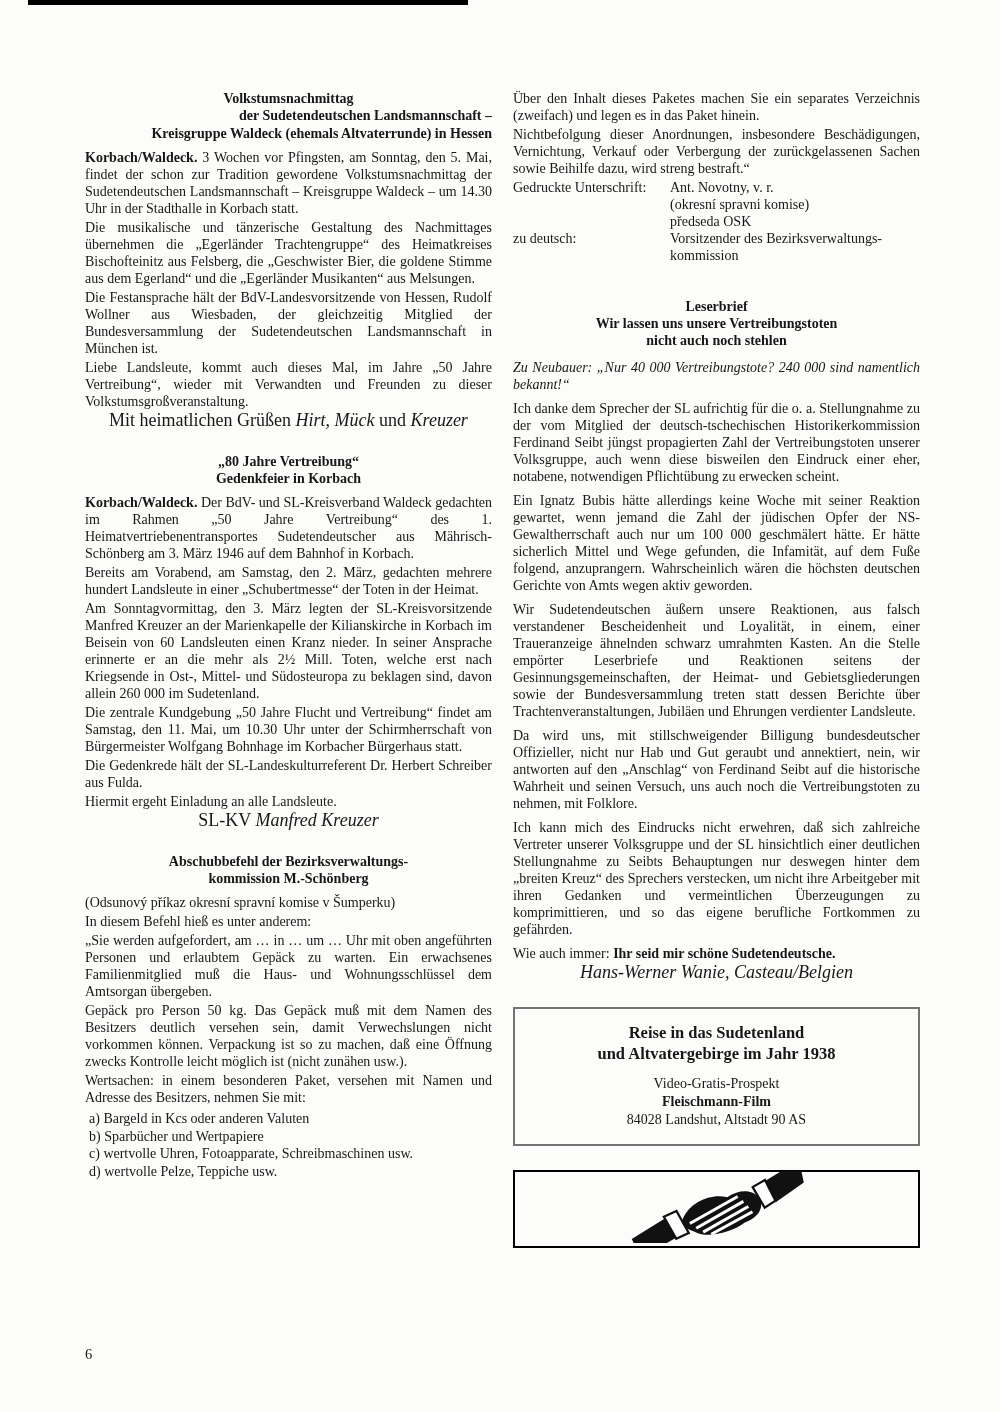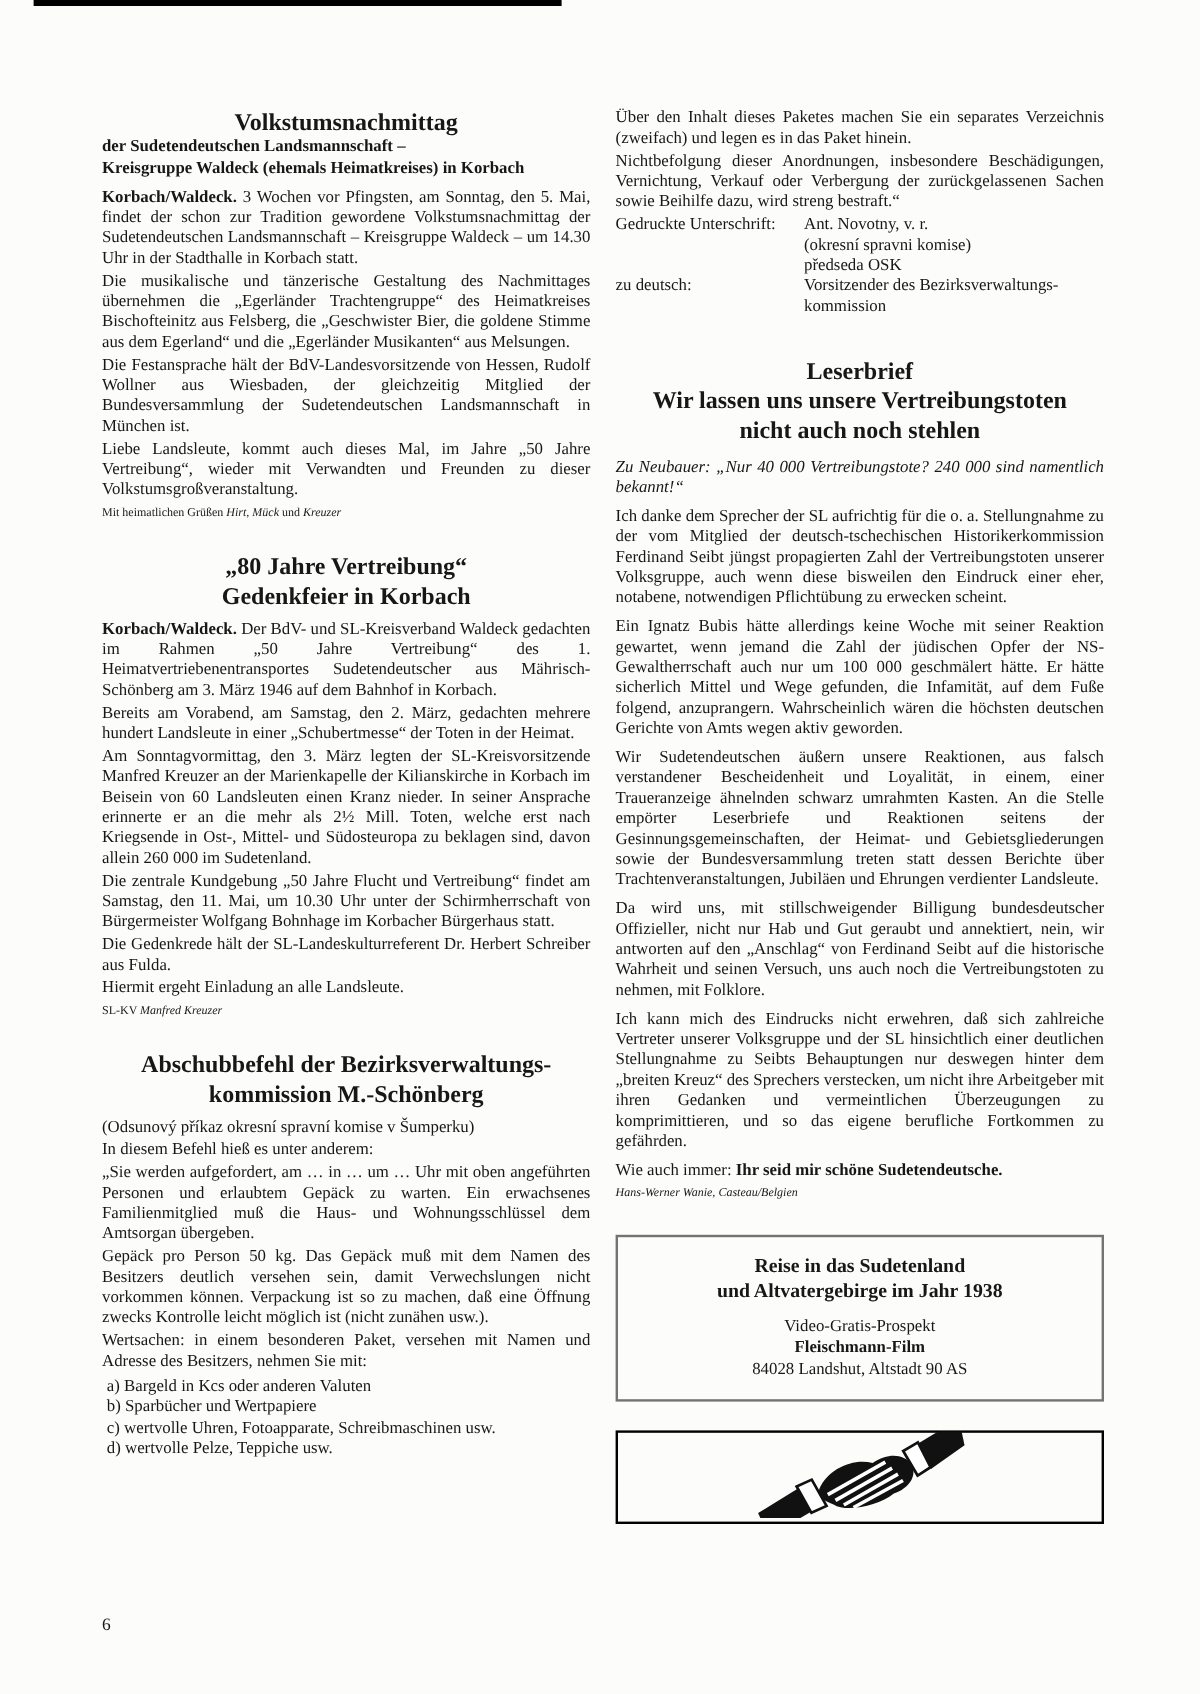--- a/index.html
+++ b/index.html
@@ -10,30 +10,30 @@
     font-family: "Liberation Serif", "DejaVu Serif", serif;
     color: #171717;
     position: relative;
     overflow: hidden;
   }
   .top-rule { position: absolute; left: 28px; top: 0; width: 440px; height: 5px; background: #000; }
   .columns { position: absolute; left: 85px; top: 90px; width: 836px; display: flex; gap: 21px; }
   .col { width: 407px; }
 
   .section { margin-bottom: 24px; }
-  h1.big { font-size: 20px; font-weight: bold; text-align: center; margin: 0; line-height: 1.22; }
-  .h-sub { font-size: 14px; font-weight: bold; text-align: left; line-height: 1.25; }
+  h1.big { font-size: 14px; font-weight: bold; text-align: center; margin: 0; line-height: 1.22; }
+  .h-sub { font-size: 14px; font-weight: bold; text-align: right; line-height: 1.25; }
   .head-gap { height: 7px; }
 
   p.body { font-size: 14px; line-height: 17px; text-align: justify; margin: 0 0 2px 0; }
   p.body.sp { margin-bottom: 7px; }
   .lead { font-weight: bold; }
   .italic { font-style: italic; }
   .bold { font-weight: bold; }
-  .sign-right { text-align: left; font-size: 10px; line-height: 17px; margin: 1px 0 2px 0; }
+  .sign-right { text-align: center; font-size: 18px; line-height: 17px; margin: 1px 0 2px 0; }
 
   .list { margin: 4px; }
   .list .li { font-size: 14px; line-height: 17.5px; }
 
   .sigblock { margin: 2px 0 0 0; }
   .sigrow { display: flex; font-size: 14px; line-height: 17px; }
   .siglabel { width: 157px; flex: 0 0 157px; }
   .sigval { flex: 1; }
 
   .kicker-gap { height: 10px; }
@@ -63,21 +63,21 @@
 <div class="page">
   <div class="top-rule"></div>
 
   <div class="columns">
 
     <div class="col">
 
       <div class="section">
         <h1 class="big">Volkstumsnachmittag</h1>
         <div class="h-sub">der Sudetendeutschen Landsmannschaft –</div>
-        <div class="h-sub">Kreisgruppe Waldeck (ehemals Heimatkreises) in Korbach</div>
+        <div class="h-sub">Kreisgruppe Waldeck (ehemals Altvaterrunde) in Hessen</div>
         <div class="head-gap"></div>
         <p class="body"><span class="lead">Korbach/Waldeck.</span><span> 3 Wochen vor Pfingsten, am Sonntag, den 5. Mai, findet der schon zur Tradition gewordene Volkstumsnachmittag der Sudetendeutschen Landsmannschaft – Kreisgruppe Waldeck – um 14.30 Uhr in der Stadthalle in Korbach statt.</span></p>
         <p class="body">Die musikalische und tänzerische Gestaltung des Nachmittages übernehmen die „Egerländer Trachtengruppe“ des Heimatkreises Bischofteinitz aus Felsberg, die „Geschwister Bier, die goldene Stimme aus dem Egerland“ und die „Egerländer Musikanten“ aus Melsungen.</p>
         <p class="body">Die Festansprache hält der BdV-Landesvorsitzende von Hessen, Rudolf Wollner aus Wiesbaden, der gleichzeitig Mitglied der Bundesversammlung der Sudetendeutschen Landsmannschaft in München ist.</p>
         <p class="body">Liebe Landsleute, kommt auch dieses Mal, im Jahre „50 Jahre Vertreibung“, wieder mit Verwandten und Freunden zu dieser Volkstumsgroßveranstaltung.</p>
         <div class="sign-right"><span>Mit heimatlichen Grüßen </span><span class="italic">Hirt, Mück</span><span> und </span><span class="italic">Kreuzer</span></div>
       </div>
 
       <div class="section">
         <h1 class="big">„80 Jahre Vertreibung“</h1>

